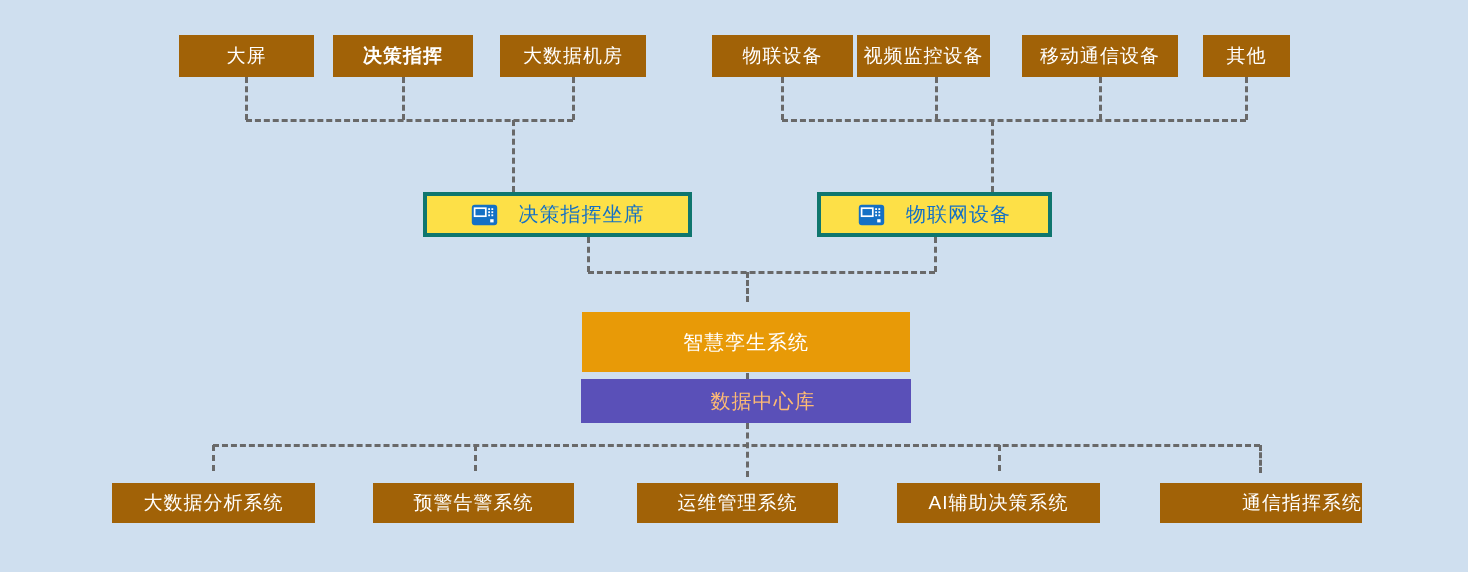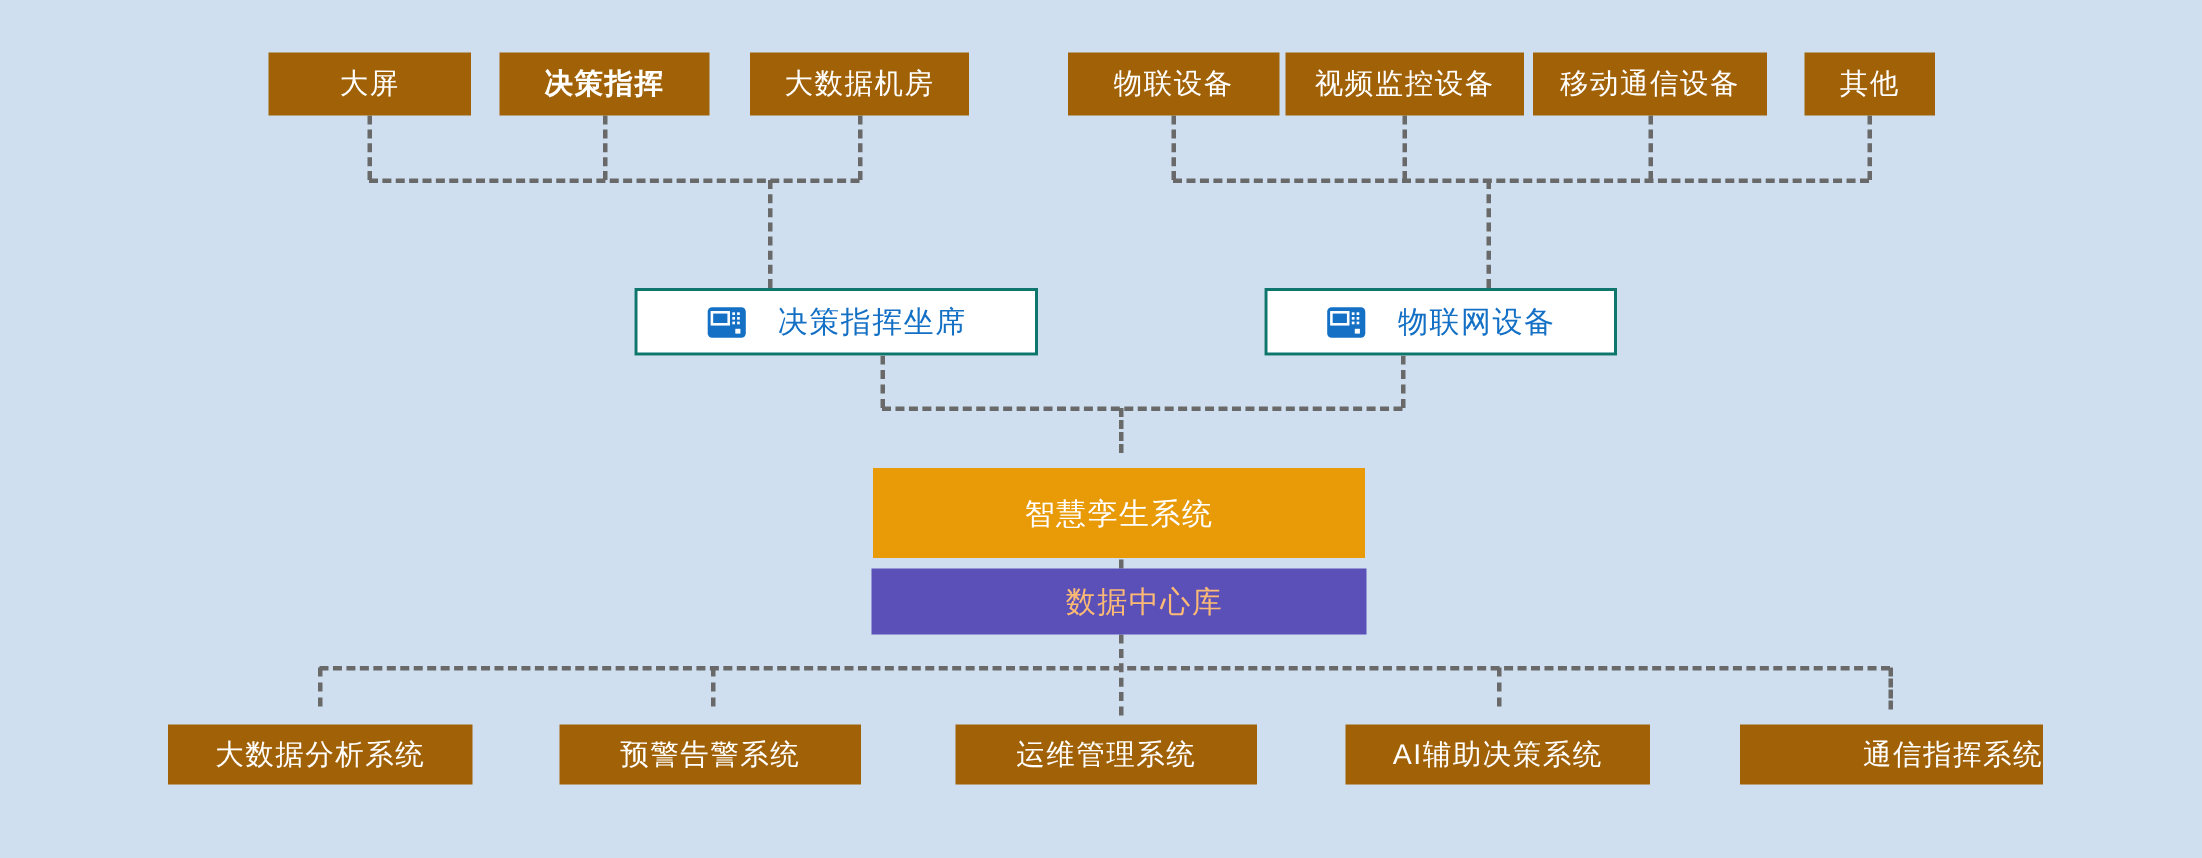--- a/index.html
+++ b/index.html
@@ -25,22 +25,22 @@
     white-space: nowrap;
   }
   .node .label {
     font-size: 20px;
     letter-spacing: 1px;
   }
   .node.solid-blue  { background: #a16207; color: #ffffff; }
   .node.solid-orange{ background: #e89a07; color: #ffffff; font-size: 19px; }
   .node.solid-purple{ background: #5a50b8; color: #fdba74; font-size: 19px; padding-left: 34px; }
   .node.outline-blue{
-    background: #ffffff;
-    border: 2px solid #0f766e;
+    background: #fde047;
+    border: 4px solid #0f766e;
     color: #1470c5;
   }
   .node.solid-blue .label { font-size: 19px; }
   .line-v {
     position: absolute;
     width: 0;
     border-left: 3px dashed #696969;
   }
   .line-h {
     position: absolute;
@@ -86,21 +86,21 @@
       </div>
       <div class="node solid-blue" style="left: 333px; top: 35px; width: 140px; height: 42px; font-weight: bold;">
         <span class="label">决策指挥</span>
       </div>
       <div class="node solid-blue" style="left: 500px; top: 35px; width: 146px; height: 42px;">
         <span class="label">大数据机房</span>
       </div>
       <div class="node solid-blue" style="left: 712px; top: 35px; width: 141px; height: 42px;">
         <span class="label">物联设备</span>
       </div>
-      <div class="node solid-blue" style="left: 857px; top: 35px; width: 159px; height: 42px;">
+      <div class="node solid-blue" style="left: 857px; top: 35px; width: 133px; height: 42px;">
         <span class="label">视频监控设备</span>
       </div>
       <div class="node solid-blue" style="left: 1022px; top: 35px; width: 156px; height: 42px;">
         <span class="label">移动通信设备</span>
       </div>
       <div class="node solid-blue" style="left: 1203px; top: 35px; width: 87px; height: 42px;">
         <span class="label">其他</span>
       </div>
       <div class="node outline-blue" style="left: 423px; top: 192px; width: 269px; height: 45px;">
         <span class="icon">
@@ -111,21 +111,21 @@
             <rect x="20.4" y="4.2" width="1.8" height="1.8" fill="#ffffff"></rect>
             <rect x="17.2" y="7.3" width="1.8" height="1.8" fill="#ffffff"></rect>
             <rect x="20.4" y="7.3" width="1.8" height="1.8" fill="#ffffff"></rect>
             <rect x="17.2" y="10.4" width="1.8" height="1.8" fill="#ffffff"></rect>
             <rect x="20.4" y="10.4" width="1.8" height="1.8" fill="#ffffff"></rect>
             <rect x="19.2" y="15.2" width="3.4" height="3.2" fill="#ffffff"></rect>
           </svg>
         </span>
         <span class="label">决策指挥坐席</span>
       </div>
-      <div class="node outline-blue" style="left: 843px; top: 192px; width: 235px; height: 45px;">
+      <div class="node outline-blue" style="left: 817px; top: 192px; width: 235px; height: 45px;">
         <span class="icon">
           <svg width="27" height="22" viewBox="0 0 27 22" aria-hidden="true">
             <rect x="0.8" y="0.8" width="25.4" height="20.4" rx="3" fill="#1470c5"></rect>
             <rect x="3.6" y="4.2" width="11.2" height="8" fill="none" stroke="#ffffff" stroke-width="1.7"></rect>
             <rect x="17.2" y="4.2" width="1.8" height="1.8" fill="#ffffff"></rect>
             <rect x="20.4" y="4.2" width="1.8" height="1.8" fill="#ffffff"></rect>
             <rect x="17.2" y="7.3" width="1.8" height="1.8" fill="#ffffff"></rect>
             <rect x="20.4" y="7.3" width="1.8" height="1.8" fill="#ffffff"></rect>
             <rect x="17.2" y="10.4" width="1.8" height="1.8" fill="#ffffff"></rect>
             <rect x="20.4" y="10.4" width="1.8" height="1.8" fill="#ffffff"></rect>

